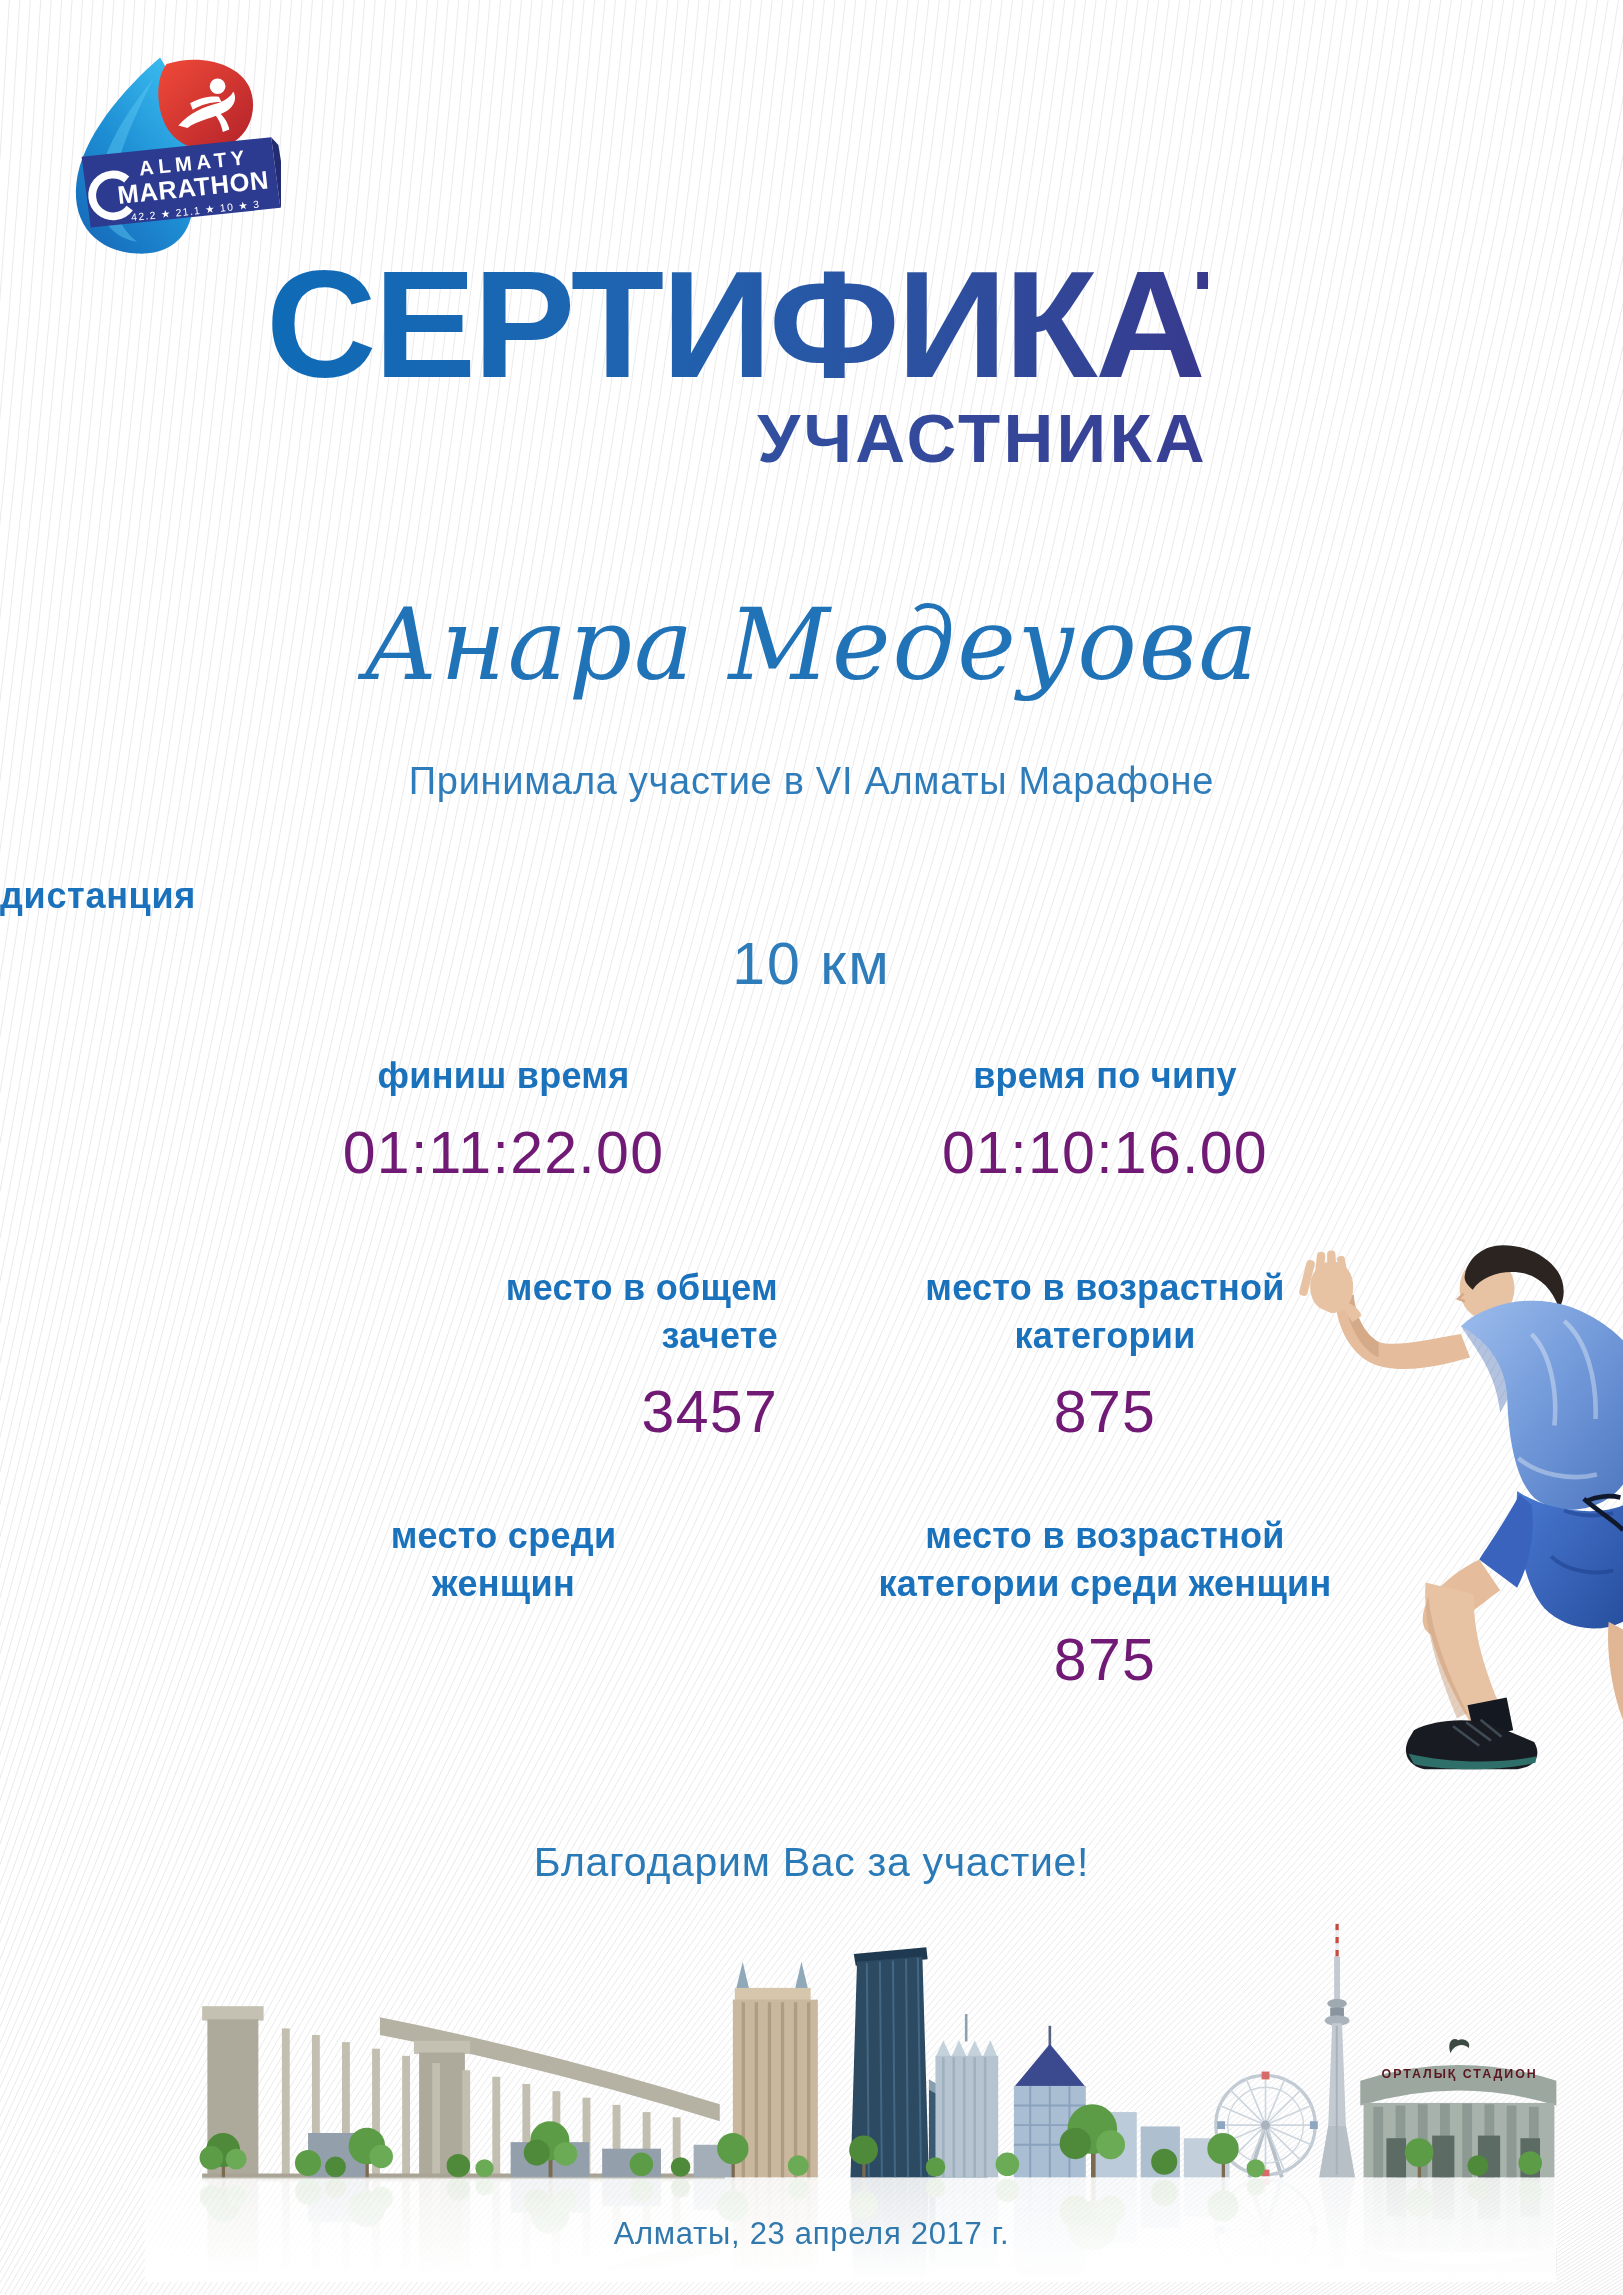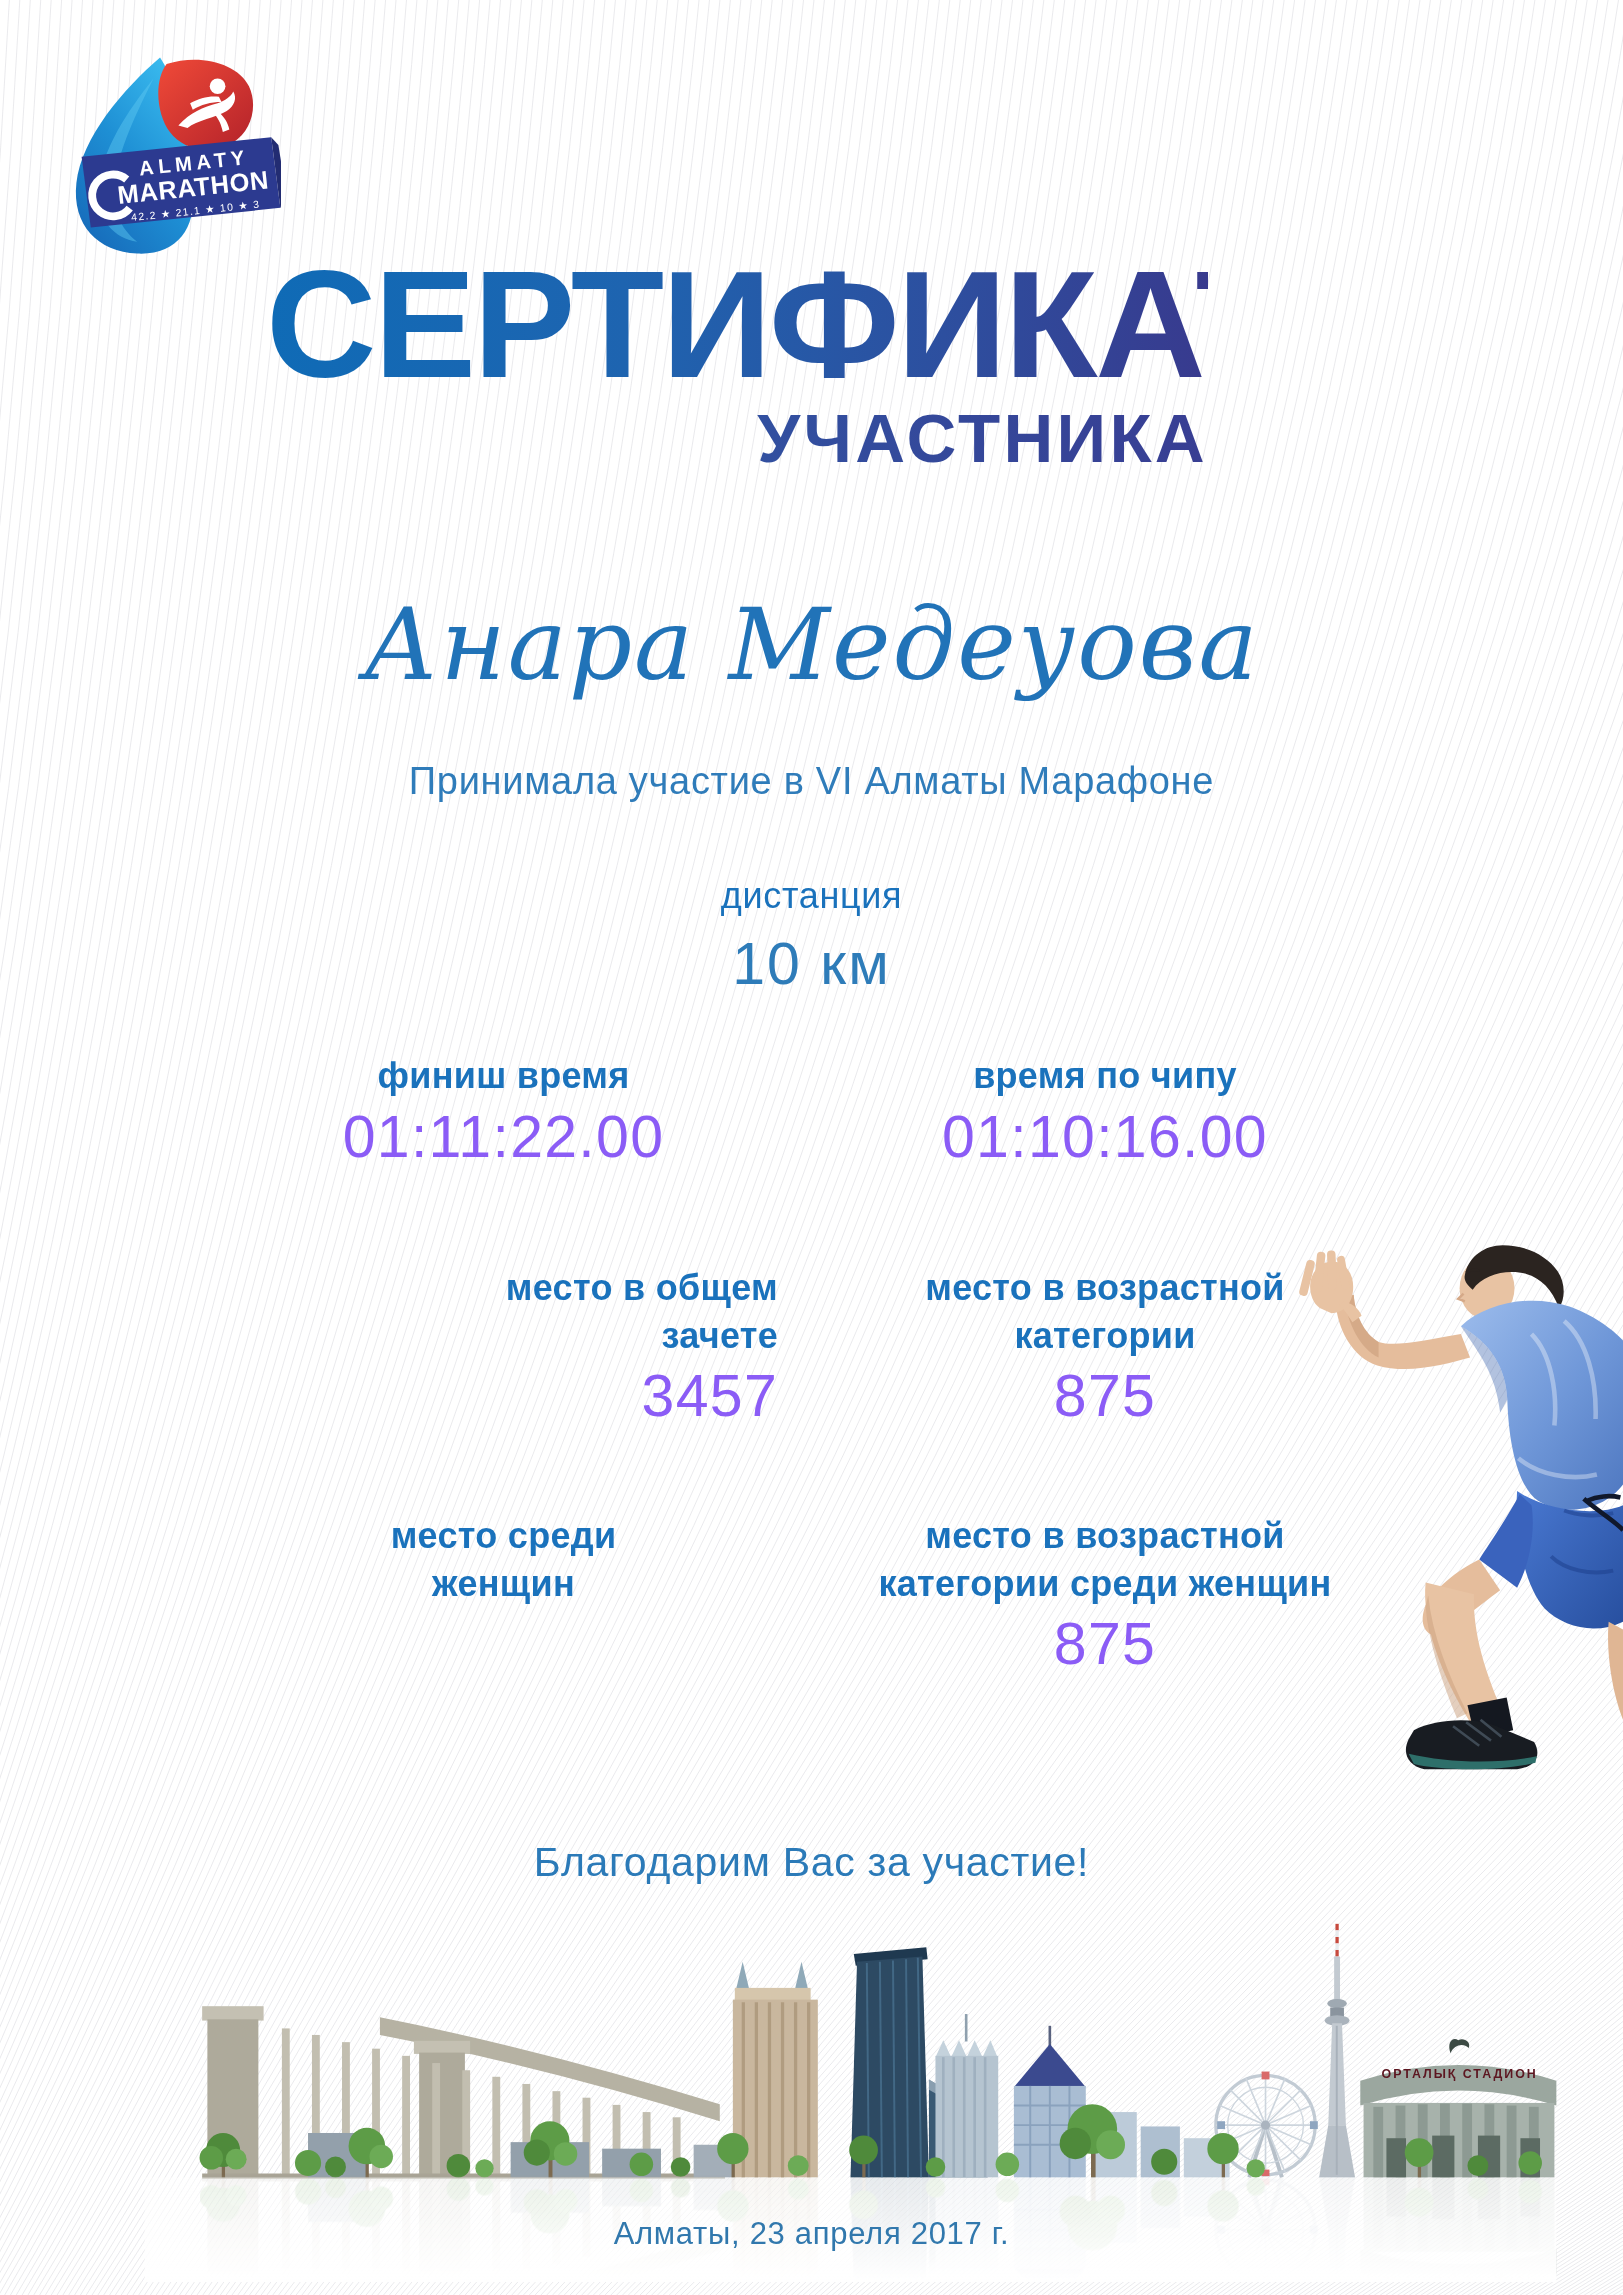--- a/index.html
+++ b/index.html
@@ -36,34 +36,34 @@
   .name{
     left:0;top:583px;width:1623px;text-align:center;
     font-family:"DejaVu Serif",serif;font-style:italic;
     font-size:99px;color:#2173b8;letter-spacing:2px;line-height:1.25;
   }
   .event-line{
     left:0;top:760px;width:1623px;text-align:center;
     font-size:38px;color:#2f7cba;letter-spacing:0.7px;font-weight:normal;
   }
   .dist-label{
-    left:0;top:875px;width:1623px;text-align:center;
-    font-size:36px;font-weight:normal;color:#1a72bc;letter-spacing:0.7px;
+    left:0;top:875px;width:1623px;text-align:left;
+    font-size:36px;font-weight:bold;color:#1a72bc;letter-spacing:0.7px;
   }
   .dist-value{
     left:0;top:930px;width:1623px;text-align:center;
     font-size:59px;color:#2e7cb9;letter-spacing:2px;
   }
 
   
   .stat{position:absolute;z-index:2;text-align:center;}
   .stat .lbl{font-size:36px;font-weight:bold;color:#1a72bc;line-height:1.32;letter-spacing:0.3px;}
   .stat .lbl span{display:block;}
   .stat .lbl span:empty{display:none;}
-  .stat .val{margin-top:3px;font-size:59px;color:#8b5cf6;letter-spacing:1.3px;}
+  .stat .val{margin-top:19px;font-size:59px;color:#701a75;letter-spacing:1.3px;}
   #stat-0{left:229px;top:1052px;width:549px;}
   #stat-1{left:804px;top:1052px;width:602px;}
   #stat-2{left:229px;top:1264px;width:549px;text-align:right;}
   #stat-3{left:804px;top:1264px;width:602px;}
   #stat-4{left:229px;top:1512px;width:549px;}
   #stat-5{left:804px;top:1512px;width:602px;}
 
   .thanks{
     left:0;top:1839px;width:1623px;text-align:center;
     font-size:41px;color:#2b7ab8;letter-spacing:0.7px;

